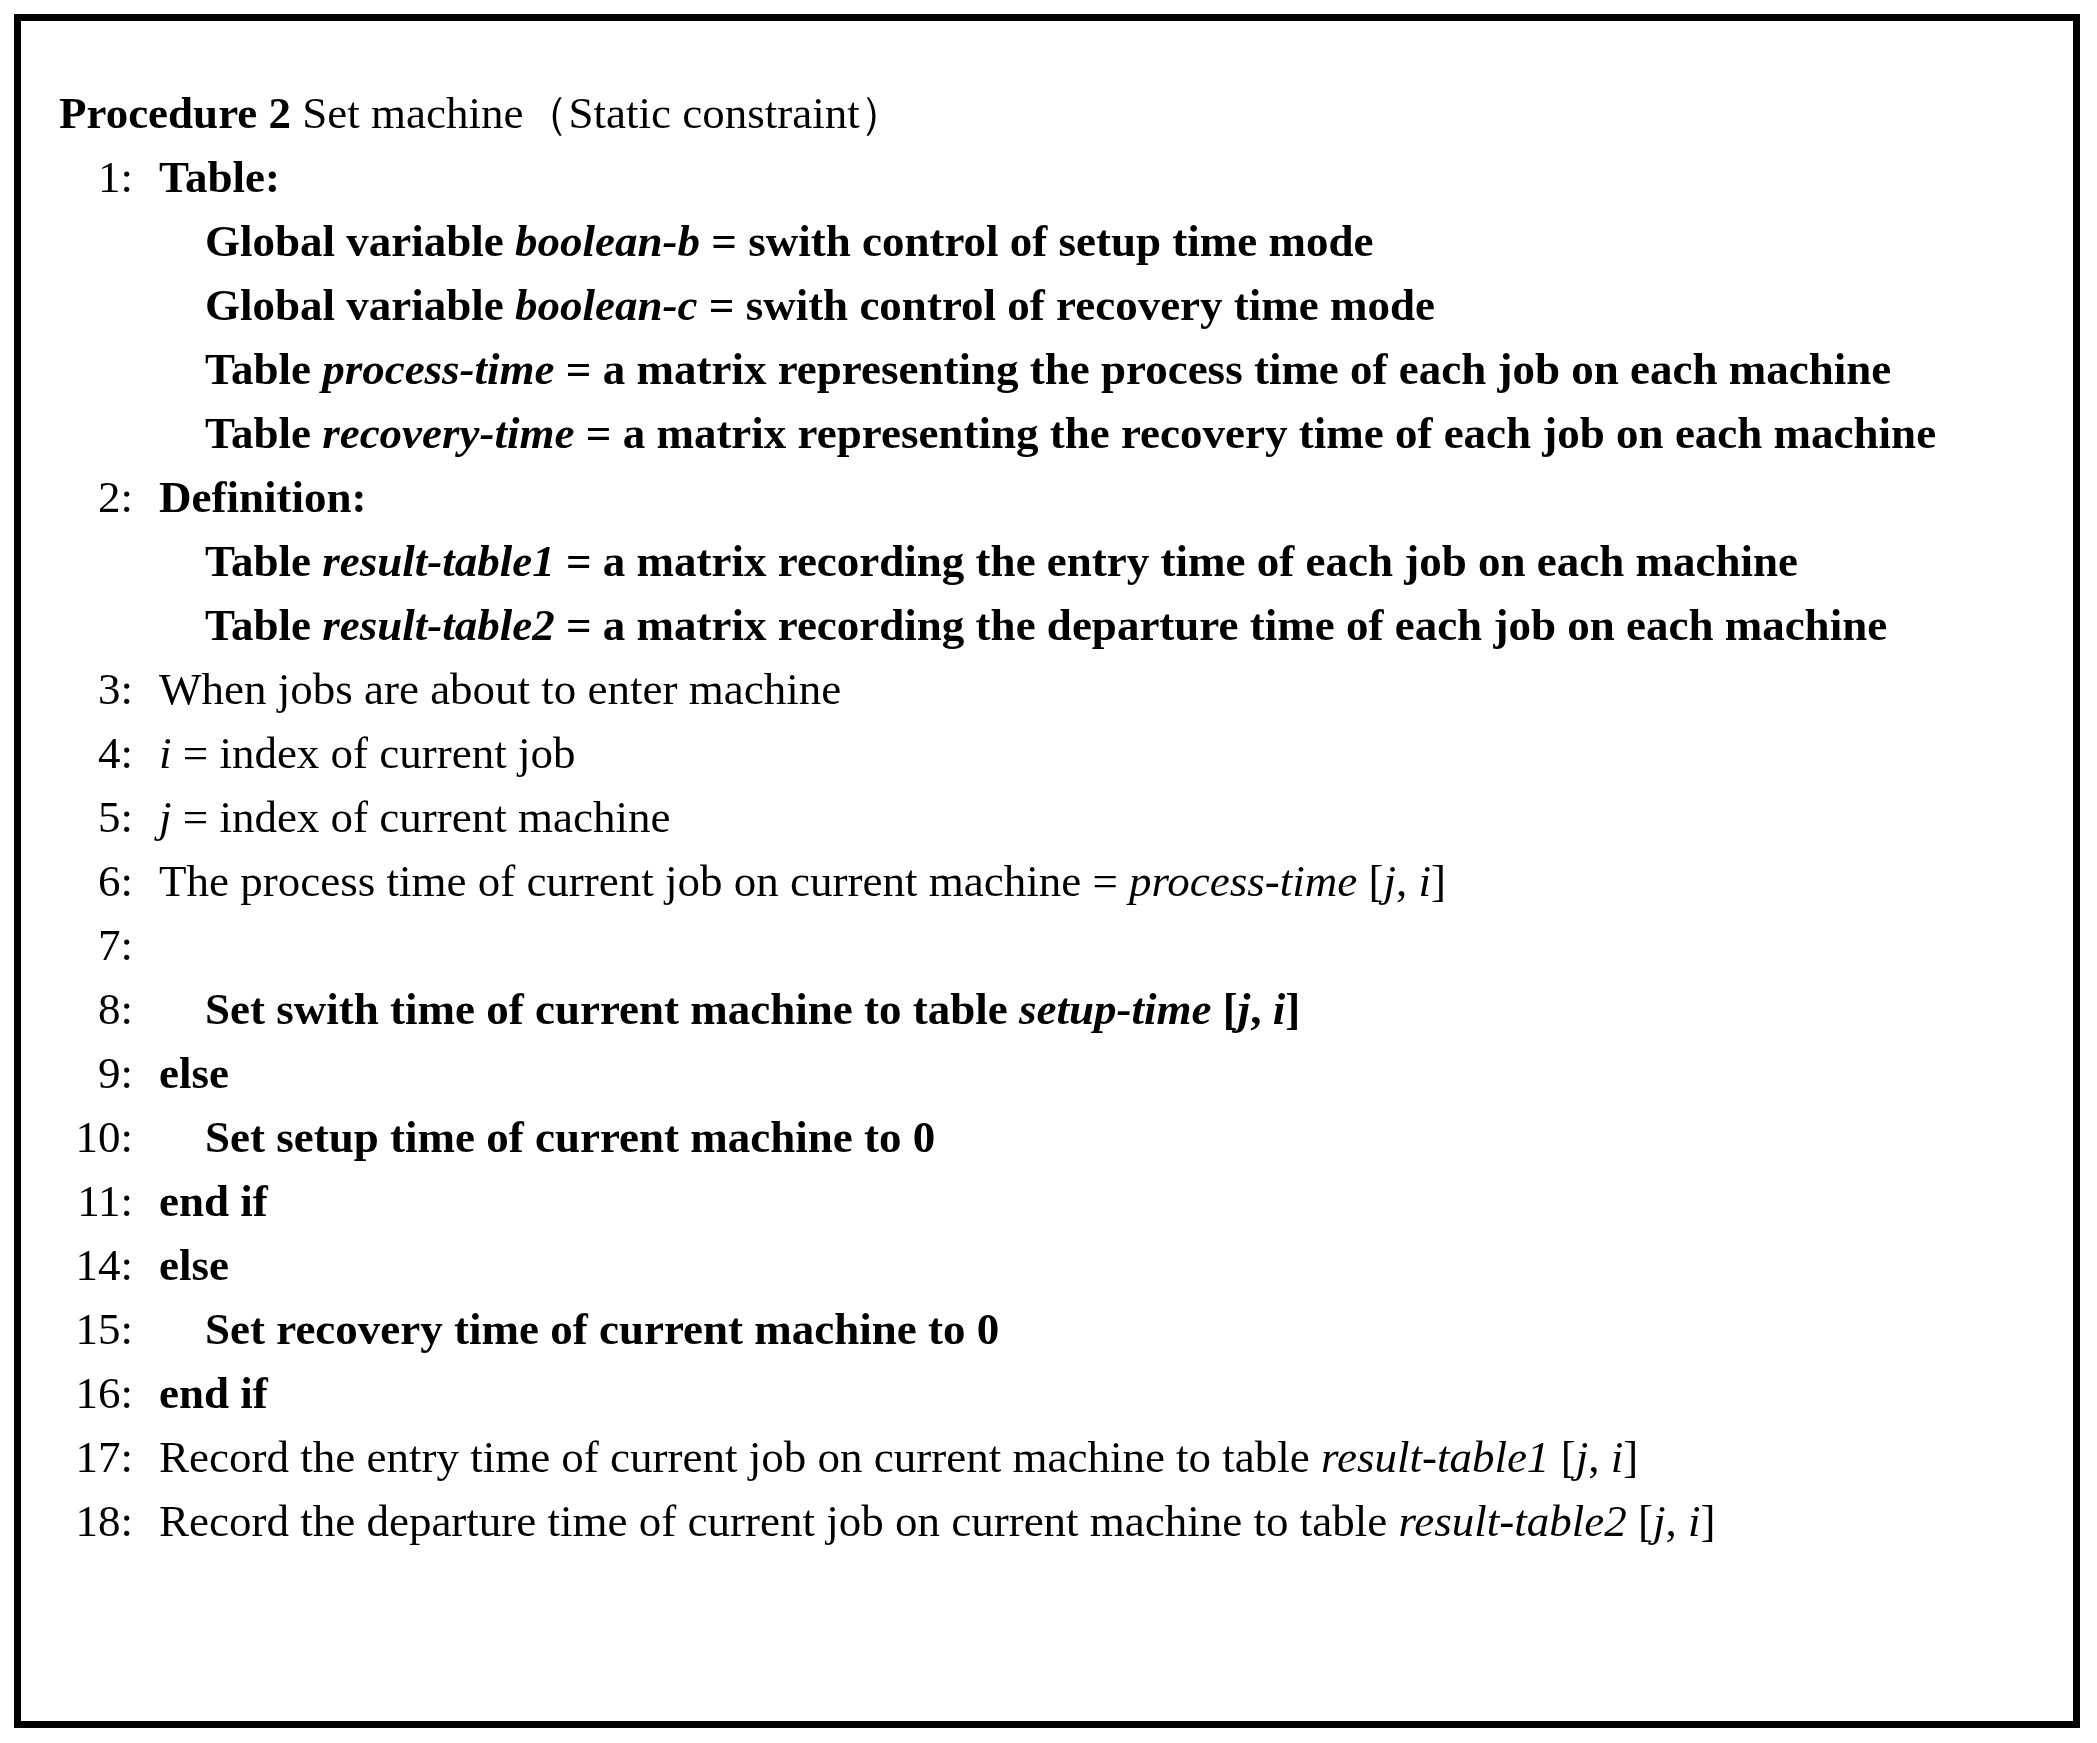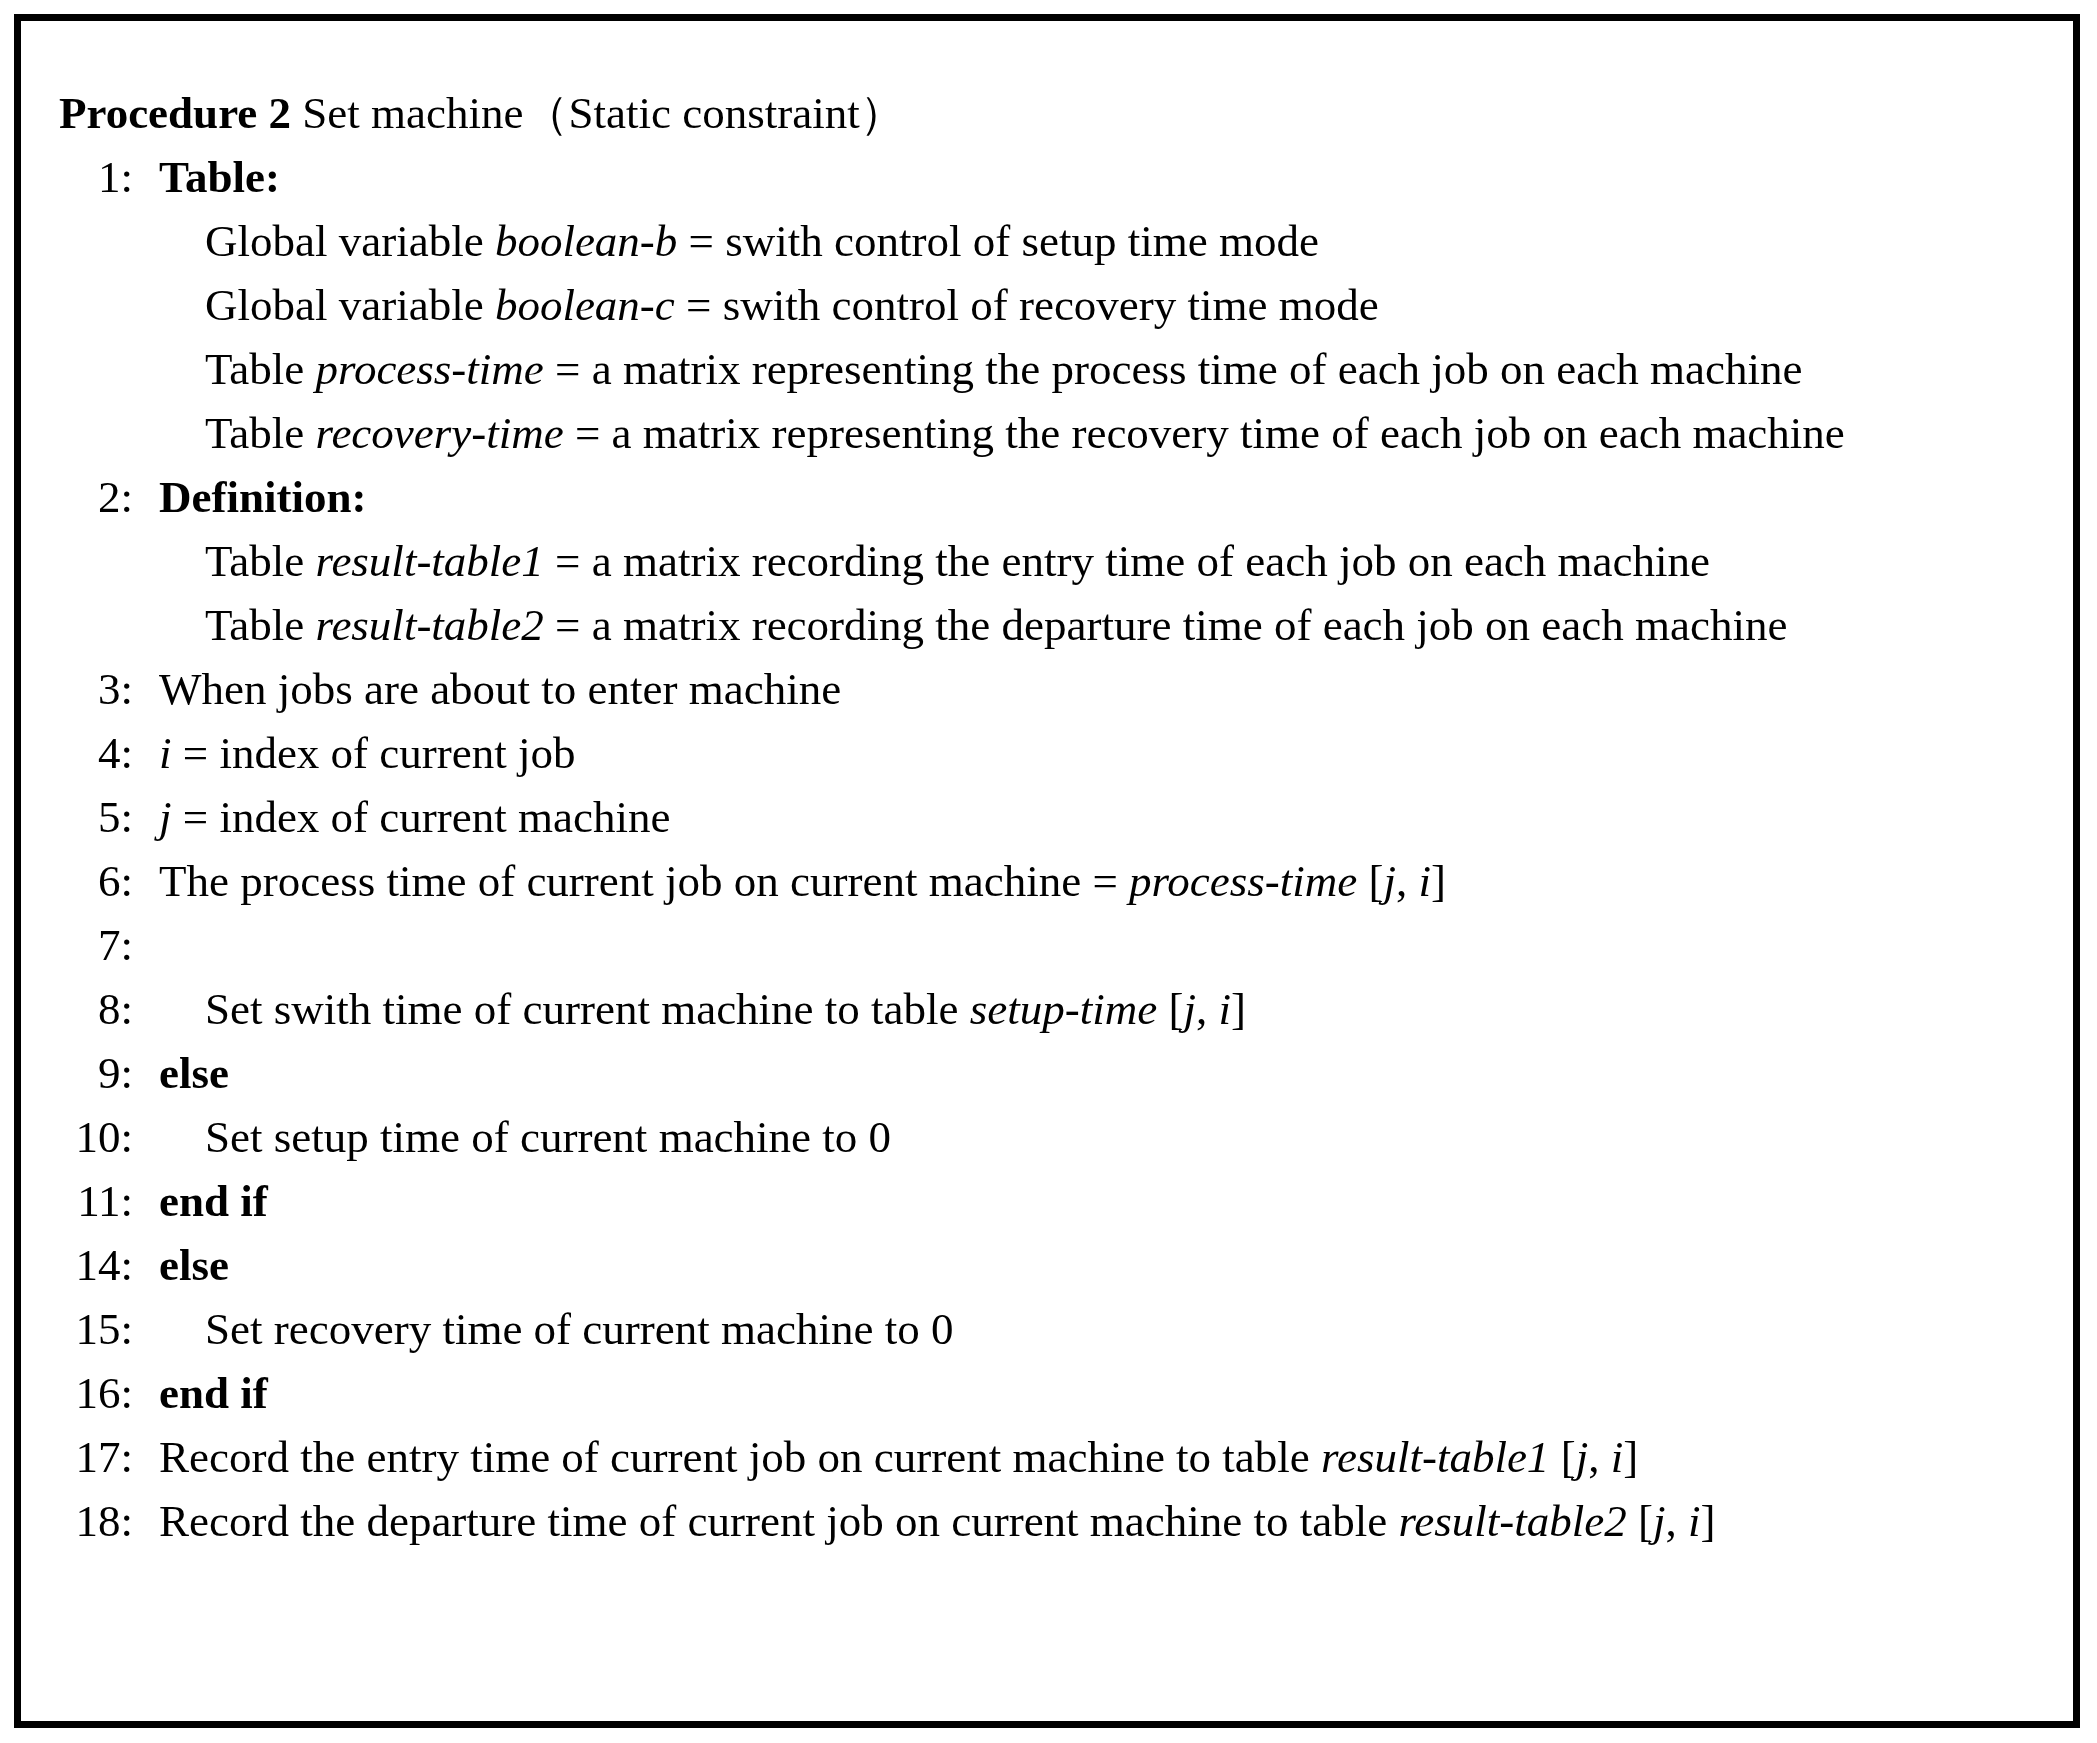--- a/index.html
+++ b/index.html
@@ -44,20 +44,21 @@
   }
   .num {
     flex: 0 0 112px;
     text-align: right;
   }
   .body {
     padding-left: 26px;
   }
   .body.indent {
     padding-left: 72px;
+    font-weight: bold;
   }
   .b { font-weight: bold; }
   .it { font-style: italic; }
 </style>
 </head>
 <body>
 
 <div class="frame"></div>
 
 <div class="doc">

